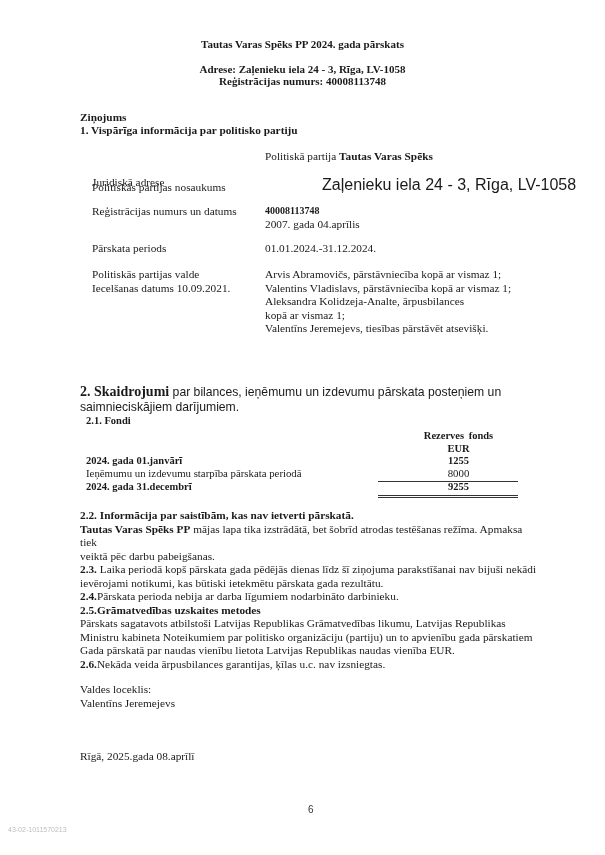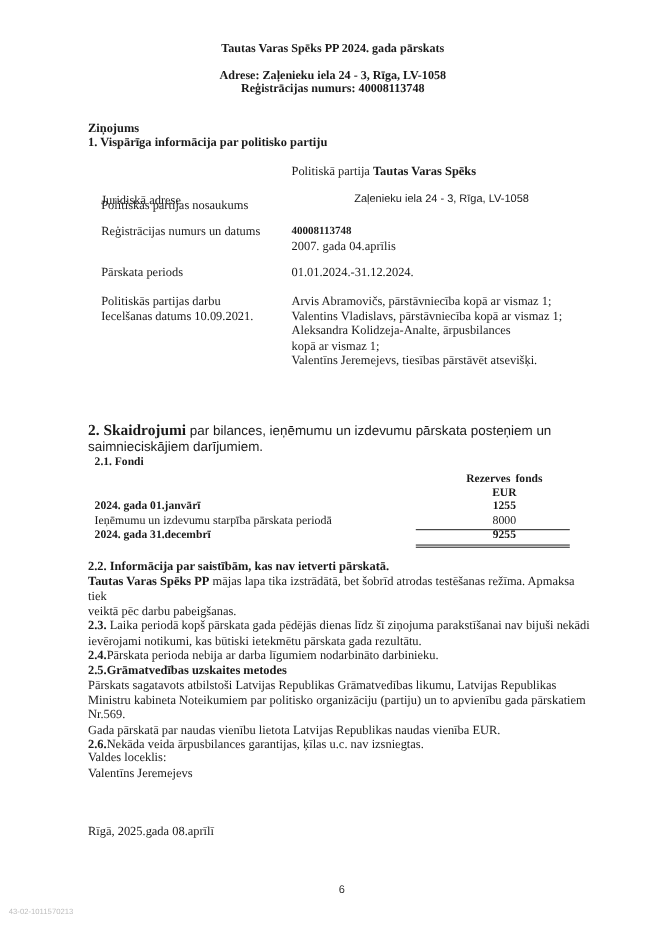--- a/index.html
+++ b/index.html
@@ -24,31 +24,31 @@
 
 <div class="abs b" style="left:80px; top:111px;">Ziņojums</div>
 <div class="abs b" style="left:80px; top:124px;">1. Vispārīga informācija par politisko partiju</div>
 
 <div class="abs" style="left:92px; top:150px;margin-top:31px;">Politiskās partijas nosaukums</div>
 <div class="abs" style="left:265px; top:150px;">
   <span>Politiskā partija </span><span class="b">Tautas Varas Spēks</span>
 </div>
 
 <div class="abs" style="left:92px; top:176px;">Juridiskā adrese</div>
-<div class="abs sans" style="left:322px; top:176px; font-size:10px;">Zaļenieku iela 24 - 3, Rīga, LV-1058</div>
+<div class="abs sans" style="left:322px; top:176px; font-size:16px;">Zaļenieku iela 24 - 3, Rīga, LV-1058</div>
 
 <div class="abs" style="left:92px; top:205px;">Reģistrācijas numurs un datums</div>
 <div class="abs b" style="left:265px; top:205px; font-size:10px;">40008113748</div>
 <div class="abs" style="left:265px; top:218px;">2007. gada 04.aprīlis</div>
 
 <div class="abs" style="left:92px; top:242px;">Pārskata periods</div>
 <div class="abs" style="left:265px; top:242px;">01.01.2024.-31.12.2024.</div>
 
 <div class="abs line" style="left:92px; top:268px;">
-  <div>Politiskās partijas darbu</div>
+  <div>Politiskās partijas valde</div>
   <div>Iecelšanas datums 10.09.2021.</div>
 </div>
 <div class="abs line" style="left:265px; top:268px;">
   <div>Arvis Abramovičs, pārstāvniecība kopā ar vismaz 1;</div>
   <div>Valentins Vladislavs, pārstāvniecība kopā ar vismaz 1;</div>
   <div>Aleksandra Kolidzeja-Analte, ārpusbilances</div>
   <div>kopā ar vismaz 1;</div>
   <div>Valentīns Jeremejevs, tiesības pārstāvēt atsevišķi.</div>
 </div>
 
@@ -78,21 +78,20 @@
 <div class="abs line" style="left:80px; top:509px; width:460px;">
   <div class="b">2.2.  Informācija par saistībām, kas nav ietverti pārskatā.</div>
   <div><span class="b">Tautas Varas Spēks PP</span><span> mājas lapa tika izstrādātā, bet šobrīd atrodas testēšanas režīma. Apmaksa tiek</span></div>
   <div>veiktā pēc darbu pabeigšanas.</div>
   <div><span class="b">2.3.</span><span> Laika periodā kopš pārskata gada pēdējās dienas līdz šī ziņojuma parakstīšanai nav bijuši nekādi</span></div>
   <div>ievērojami notikumi, kas būtiski ietekmētu pārskata gada rezultātu.</div>
   <div><span class="b">2.4.</span><span>Pārskata perioda nebija ar darba līgumiem nodarbināto darbinieku.</span></div>
   <div class="b">2.5.Grāmatvedības uzskaites metodes</div>
   <div>Pārskats sagatavots atbilstoši Latvijas Republikas Grāmatvedības likumu,  Latvijas Republikas</div>
   <div>Ministru kabineta Noteikumiem par politisko organizāciju (partiju) un to apvienību gada pārskatiem</div>
-  <div>Nr.569.</div>
   <div>Gada pārskatā par naudas vienību lietota Latvijas Republikas naudas vienība EUR.</div>
   <div><span class="b">2.6.</span><span>Nekāda veida ārpusbilances garantijas, ķīlas u.c. nav izsniegtas.</span></div>
 </div>
 
 <div class="abs line" style="left:80px; top:683px;">
   <div>Valdes loceklis:</div>
   <div>Valentīns Jeremejevs</div>
 </div>
 <div class="abs" style="left:80px; top:750px;">Rīgā, 2025.gada 08.aprīlī</div>
 

